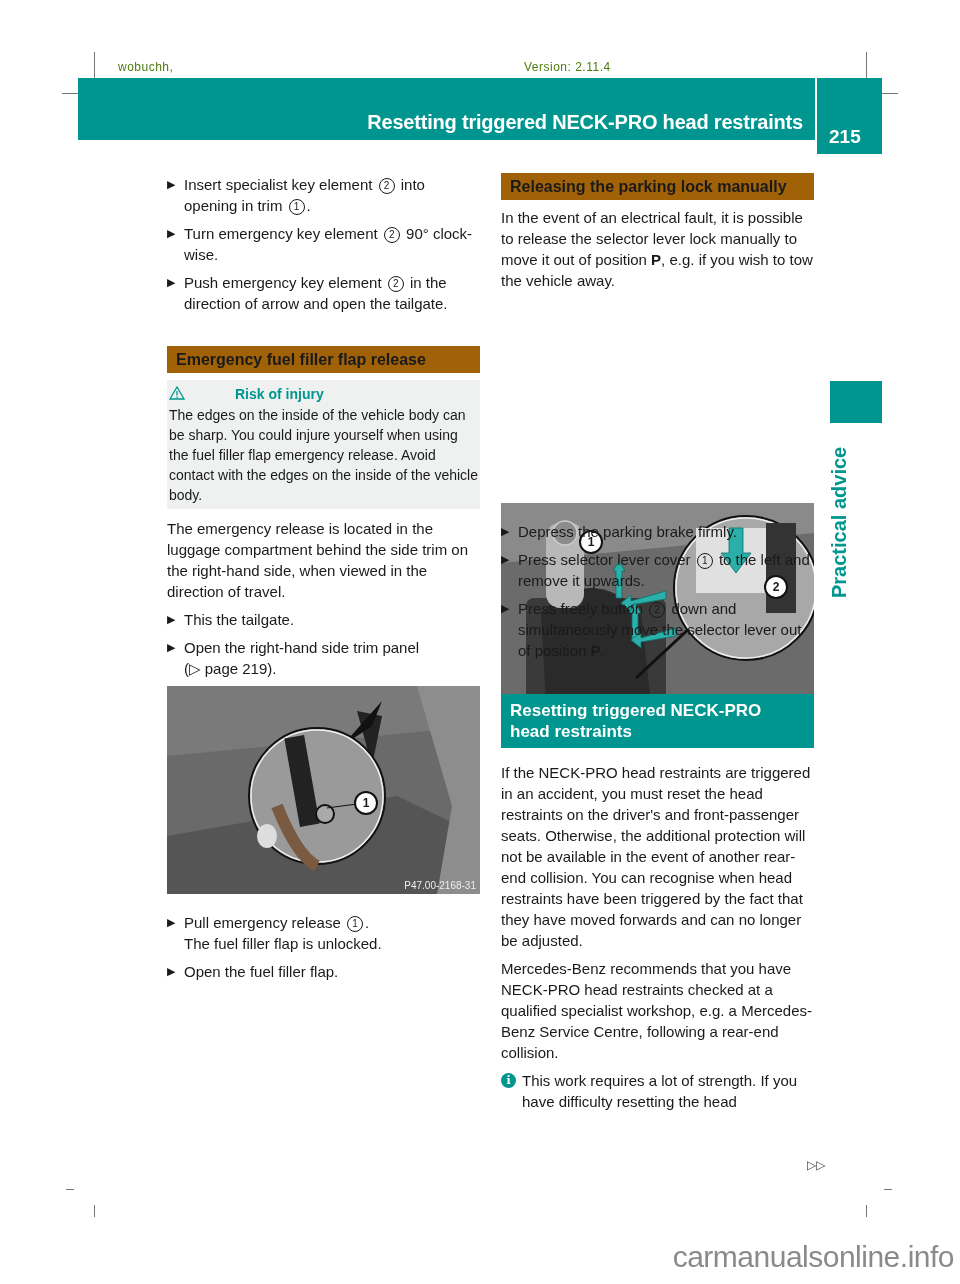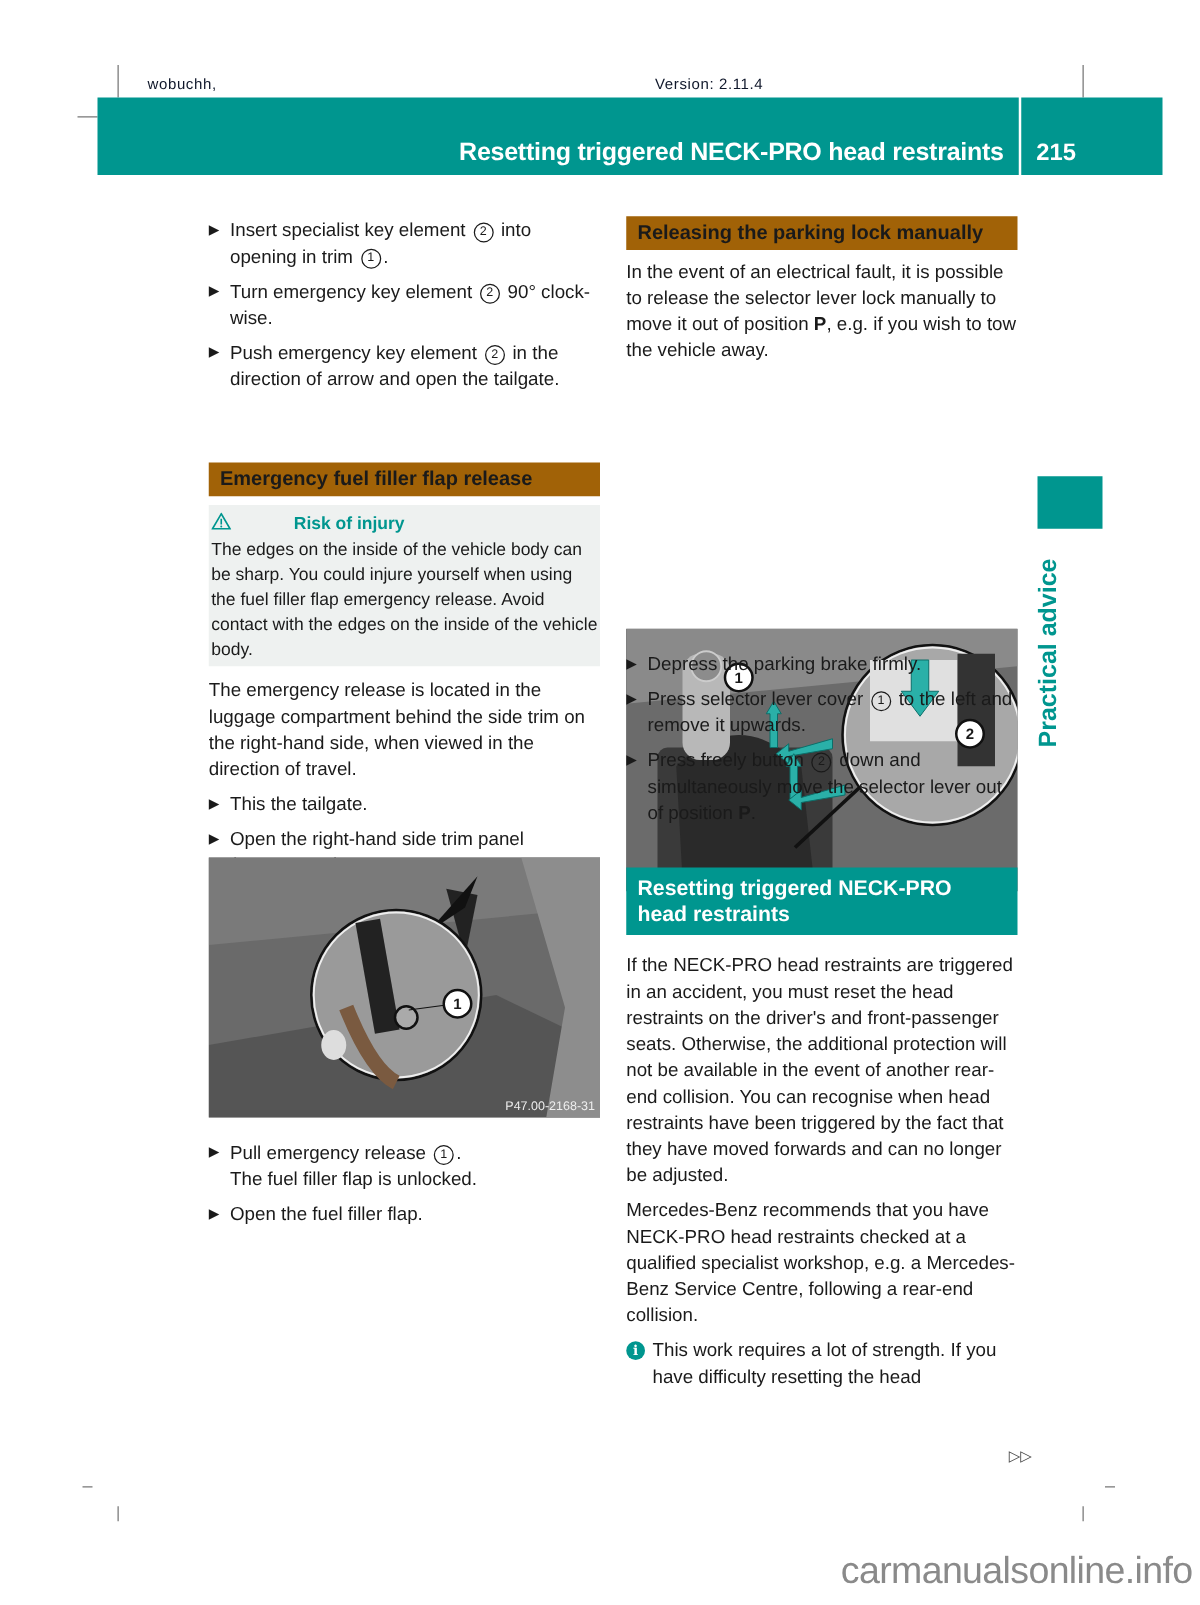--- a/index.html
+++ b/index.html
@@ -1,24 +1,24 @@
 <!DOCTYPE html>
 <html><head>
 <meta charset="utf-8">
 <style>
   html, body { margin:0; padding:0; background:#ffffff; }
   body { width:960px; height:1284px; position:relative; overflow:hidden;
          font-family:"Liberation Sans", "DejaVu Sans", sans-serif; color:#1a1a1a; }
   .abs { position:absolute; }
   .crop-h { position:absolute; height:1px; background:#777; }
   .crop-v { position:absolute; width:1px; background:#777; }
-  .slug { position:absolute; top:60px; font-size:12px; color:#0f172a; letter-spacing:0.5px; }
+  .slug { position:absolute; top:60px; font-size:12px; color:#4d7c0f; letter-spacing:0.5px; }
   .header-bar { position:absolute; left:78px; top:78px; width:737px; height:62px; background:#00968f; }
   .header-title { position:absolute; right:12px; bottom:6px; color:#fff; font-weight:bold; font-size:20px; letter-spacing:-0.2px; }
-  .page-box { position:absolute; left:817px; top:78px; width:65px; height:62px; background:#00968f;padding-left:48px; }
+  .page-box { position:absolute; left:817px; top:78px; width:65px; height:76px; background:#00968f; }
   .page-num { position:absolute; left:12px; bottom:6px; color:#fff; font-weight:bold; font-size:19px; }
   .side-tab { position:absolute; left:830px; top:381px; width:52px; height:42px; background:#00968f; }
   .side-label { position:absolute; left:828px; top:598px; transform-origin:0 0; transform:rotate(-90deg);
                 color:#00968f; font-weight:bold; font-size:20px; white-space:nowrap; }
   .col { position:absolute; font-size:15px; line-height:21px; }
   .col p { margin:0 0 7px 0; }
   .step { position:relative; padding-left:17px; margin-bottom:7px; }
   .step .arrow { position:absolute; left:0; top:0; font-size:11px; }
   .num { display:inline-block; width:14px; height:14px; border:1.3px solid #1a1a1a; border-radius:50%;
          font-size:10px; line-height:14px; text-align:center; vertical-align:1px; margin:0 2px; }
@@ -68,21 +68,21 @@
   </div>
   <div class="step">
     <span class="arrow">▶</span>
     <span>Turn emergency key element </span><span class="num">2</span><span> 90° clock-wise.</span>
   </div>
   <div class="step">
     <span class="arrow">▶</span>
     <span>Push emergency key element </span><span class="num">2</span><span> in the direction of arrow and open the tailgate.</span>
   </div>
 
-  <div class="sec-grey" style="margin-top:56px;">Emergency fuel filler flap release</div>
+  <div class="sec-grey" style="margin-top:32px;">Emergency fuel filler flap release</div>
 
   <div class="warn-box">
     <div style="margin-bottom:1px;">
       <svg width="16" height="14" viewBox="0 0 16 14" style="vertical-align:-1px;margin-right:6px;">
         <path d="M8 1 L15 13 L1 13 Z" fill="none" stroke="#00968f" stroke-width="1.3"></path>
         <line x1="8" y1="5" x2="8" y2="9.5" stroke="#00968f" stroke-width="1.3"></line>
         <circle cx="8" cy="11.2" r="0.8" fill="#00968f"></circle>
       </svg><span class="warn-title">Risk of injury</span>
     </div>
     <div>The edges on the inside of the vehicle body can be sharp. You could injure yourself when using the fuel filler flap emergency release. Avoid contact with the edges on the inside of the vehicle body.</div>

